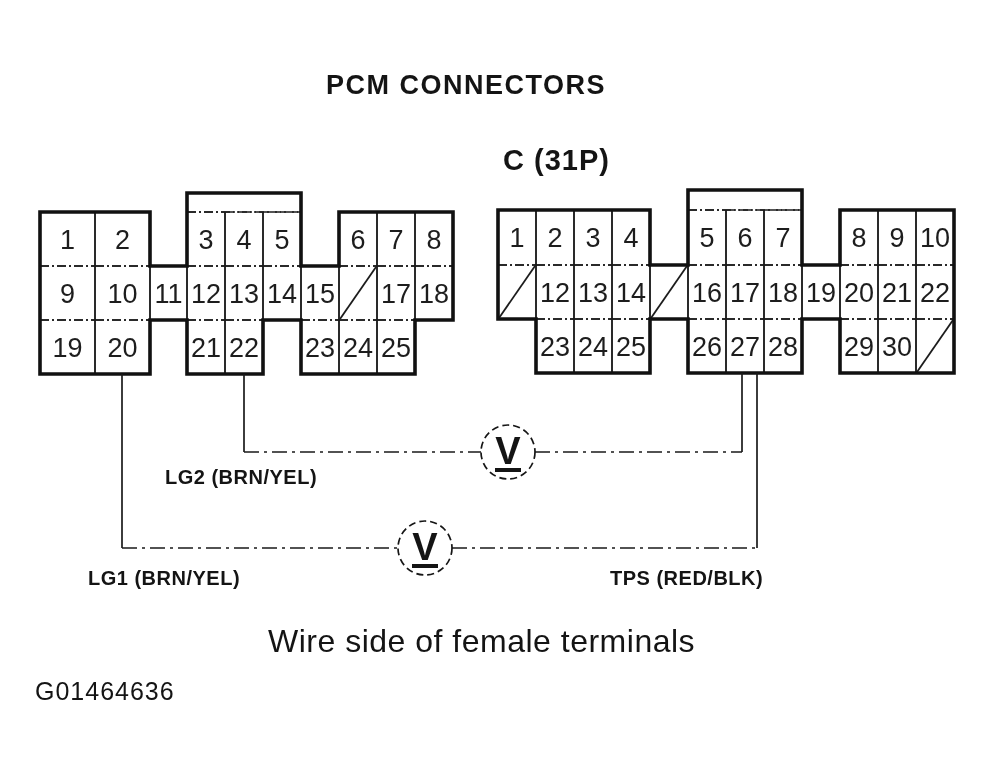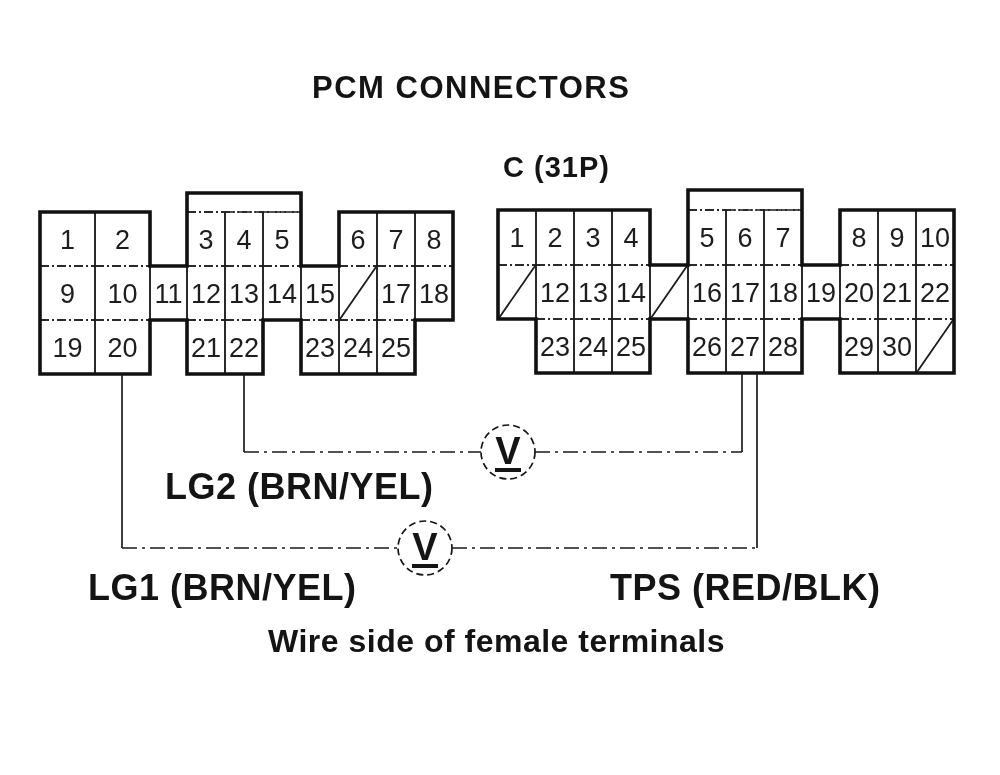--- a/index.html
+++ b/index.html
@@ -1,27 +1,27 @@
 <!DOCTYPE html>
 <html><head>
 <meta charset="utf-8">
 <style>
   html,body{margin:0;padding:0;background:#fff;}
   #page{position:relative;width:1000px;height:775px;background:#ffffff;overflow:hidden;
         font-family:"Liberation Sans",sans-serif;color:#141414;}
   .abs{position:absolute;white-space:nowrap;}
-  .title{left:312px;top:70px;font-size:31px;font-weight:bold;letter-spacing:1.5px;}
+  .title{left:326px;top:70px;font-size:27px;font-weight:bold;letter-spacing:1.5px;}
   .conn-label{font-size:29px;font-weight:bold;letter-spacing:1px;}
   .lbl-b{left:58px;top:151px;}
-  .lbl-c{left:503px;top:151px;}
-  .wire-label{font-size:36px;font-weight:bold;letter-spacing:0.5px;}
+  .lbl-c{left:503px;top:144px;}
+  .wire-label{font-size:20px;font-weight:bold;letter-spacing:0.5px;}
   .lbl-lg2{left:165px;top:466px;}
   .lbl-lg1{left:88px;top:567px;}
   .lbl-tps{left:610px;top:567px;}
-  .caption{left:268px;top:623px;font-size:32px;font-weight:700;letter-spacing:0.5px;}
+  .caption{left:268px;top:623px;font-size:32px;font-weight:400;letter-spacing:0.5px;}
   .figcode{left:35px;top:677px;font-size:25px;font-weight:400;letter-spacing:1px;}
   svg{position:absolute;left:0;top:0;}
   .cell-v{stroke:#1c1c1c;stroke-width:1.5;}
   .cell-h{stroke:#1c1c1c;stroke-width:1.5;stroke-dasharray:9 3 2 3;}
   .outline{stroke:#111;stroke-width:3.6;fill:none;stroke-linejoin:miter;}
   .diag{stroke:#1c1c1c;stroke-width:1.8;}
   .pin-num{font-family:"Liberation Sans",sans-serif;font-size:27px;fill:#1d1d1d;text-anchor:middle;}
   .wire-solid{stroke:#1a1a1a;stroke-width:1.7;fill:none;}
   .wire-dash{stroke:#1a1a1a;stroke-width:1.7;fill:none;stroke-dasharray:15 5 3 5;}
   .meter-circle{stroke:#161616;stroke-width:1.7;fill:#ffffff;stroke-dasharray:7 4;}
@@ -456,13 +456,14 @@
         <line x1="412" y1="566" x2="438" y2="566" class="meter-underline"></line>
       </g>
     </svg>
 
   <div class="abs title">PCM CONNECTORS</div>
   <div class="abs conn-label lbl-c">C (31P)</div>
   <div class="abs wire-label lbl-lg2">LG2 (BRN/YEL)</div>
   <div class="abs wire-label lbl-lg1">LG1 (BRN/YEL)</div>
   <div class="abs wire-label lbl-tps">TPS (RED/BLK)</div>
   <div class="abs caption">Wire side of female terminals</div>
+  <div class="abs figcode">G01464636</div>
 </div>
 
 </body></html>

